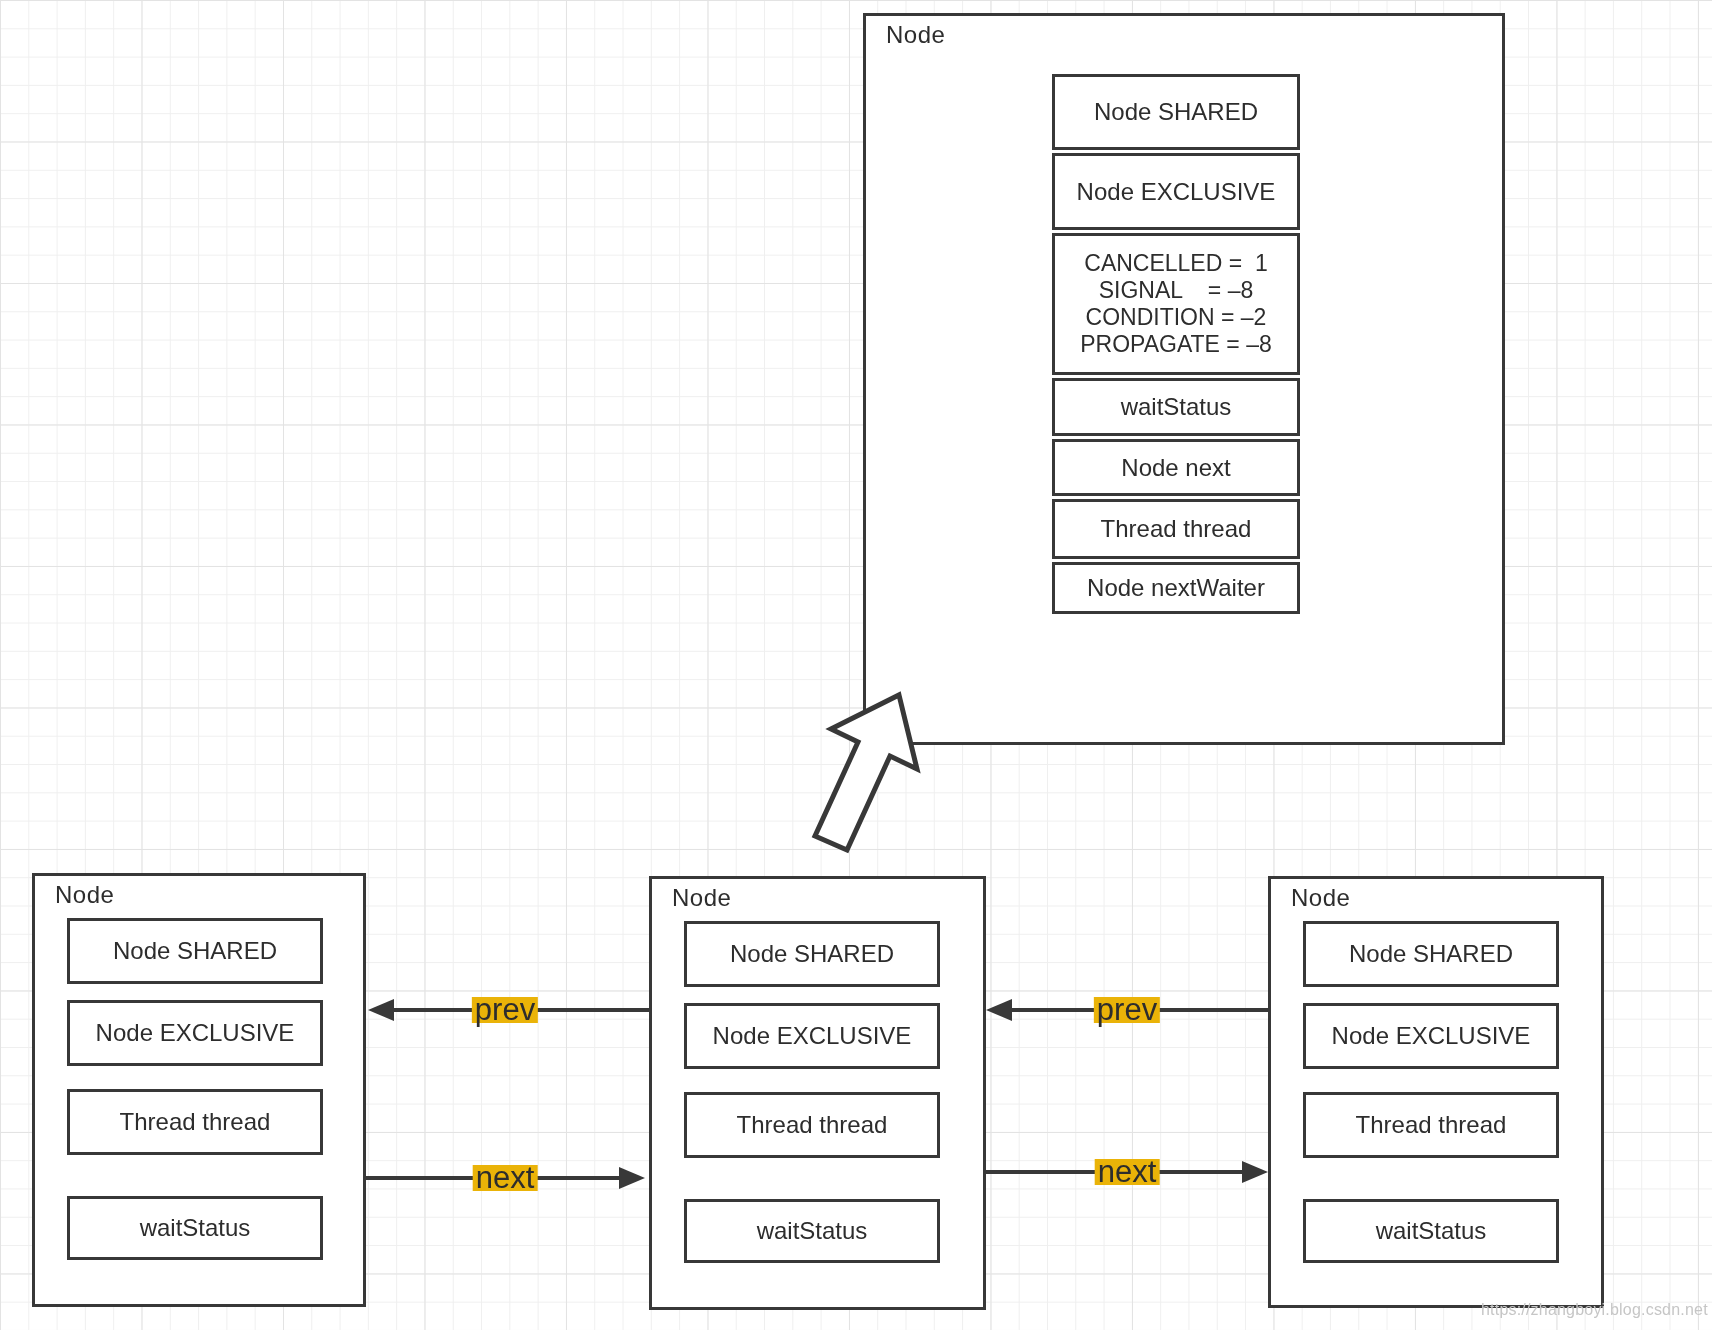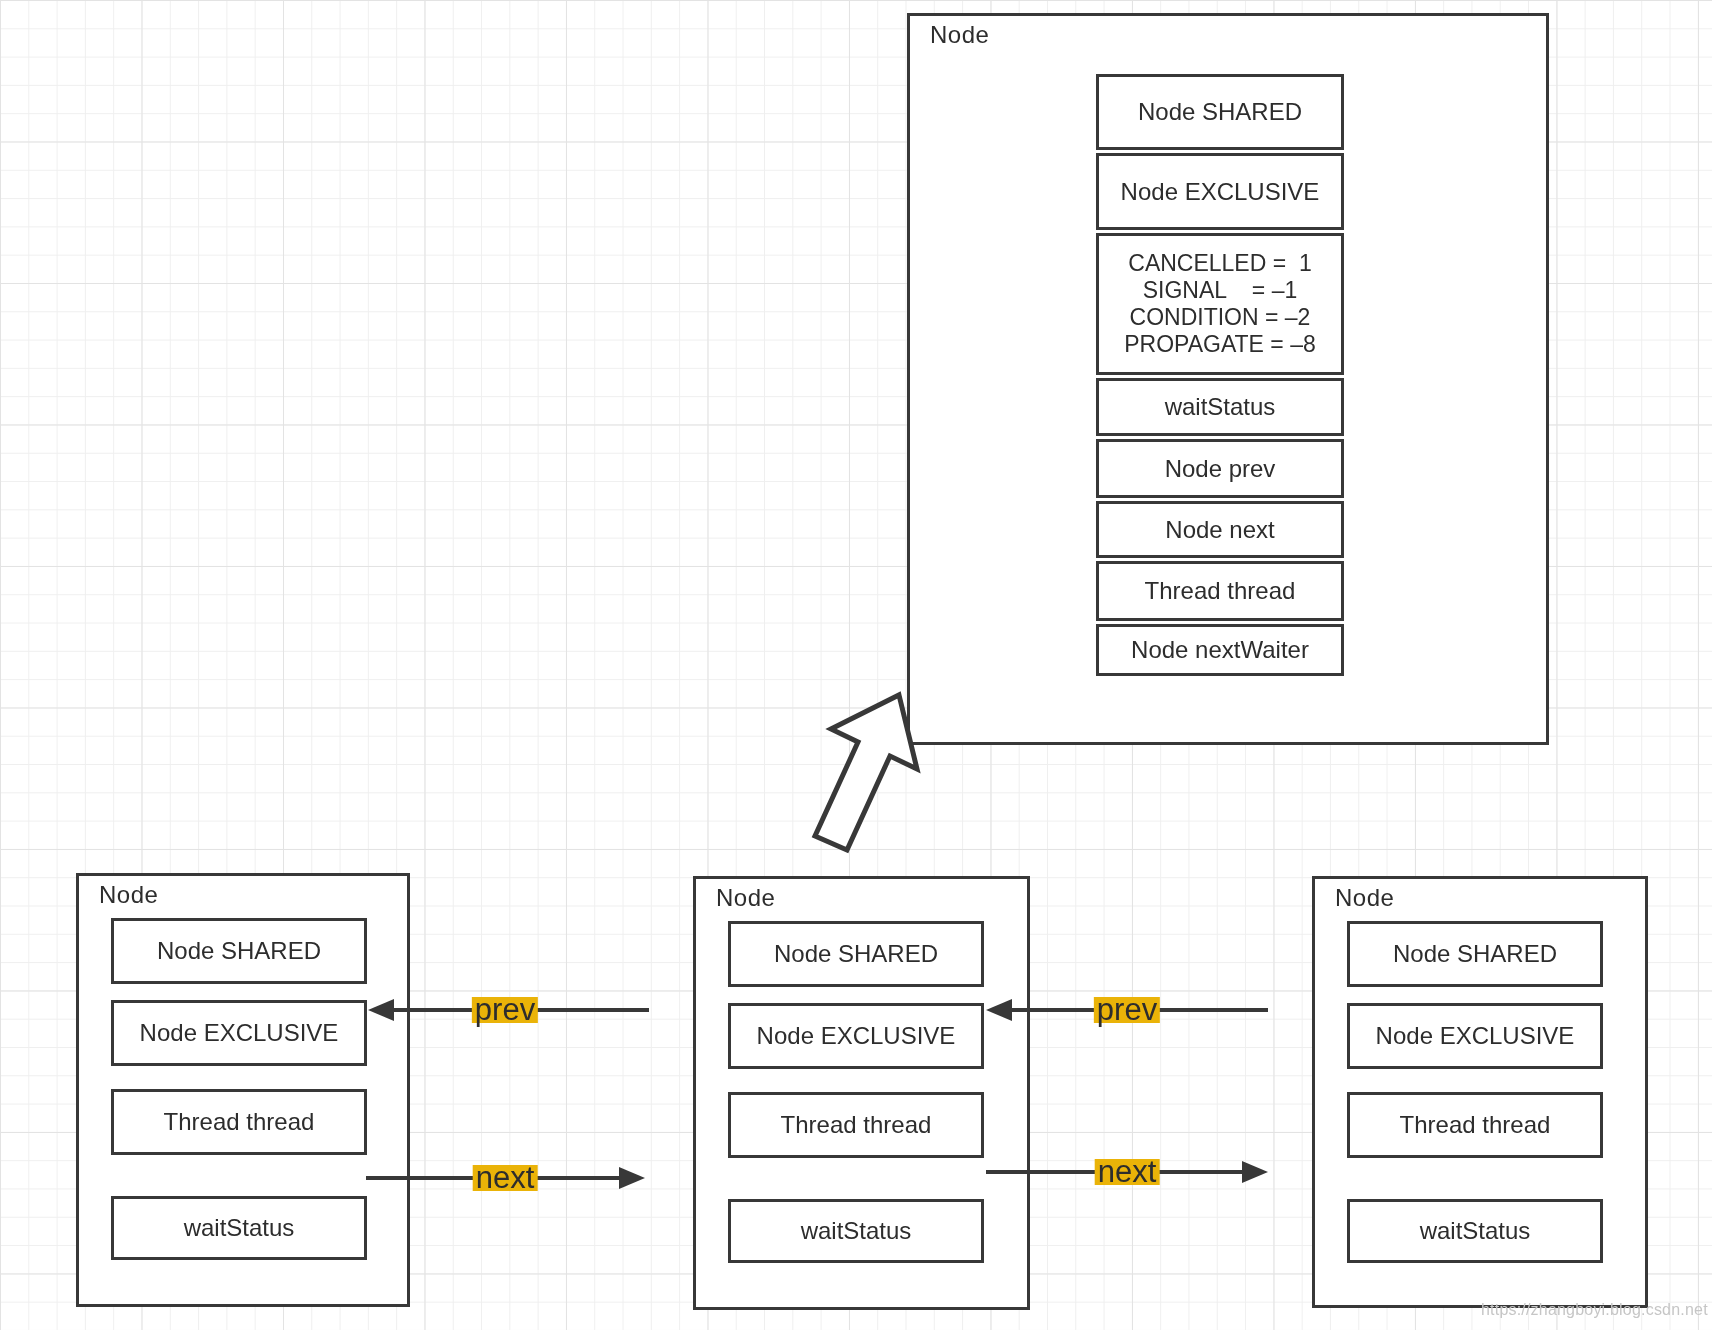--- a/index.html
+++ b/index.html
@@ -15,21 +15,20 @@
       linear-gradient(90deg, var(--grid-major, #e3e3e3) 1px, transparent 1px),
       linear-gradient(var(--grid-minor, #efefef) 1px, transparent 1px),
       linear-gradient(90deg, var(--grid-minor, #efefef) 1px, transparent 1px);
     background-size: 141.5px 141.5px, 141.5px 141.5px, 28.3px 28.3px, 28.3px 28.3px;
   }
 
   .node-box {
     position: absolute;
     background: #ffffff;
     border: 3px solid var(--line, #383838);
-    margin-left: 44px;
   }
   .node-title {
     position: absolute;
     left: 20px;
     top: 5px;
     font-size: 24px;
     letter-spacing: 0.5px;
     white-space: nowrap;
   }
 
@@ -128,26 +127,25 @@
 </head>
 <body>
 
 <div class="node-box" style="left:863px; top:13px; width:642px; height:732px;">
   <div class="node-title">Node</div>
   <div class="dcolumn">
     <div class="dcell" style="height:76px">Node SHARED</div>
     <div class="dcell" style="height:77px">Node EXCLUSIVE</div>
     <div class="dcell dconst" style="height:142px">
       <div>CANCELLED =  1</div>
-      <div>SIGNAL    = –1</div>
+      <div>SIGNAL    = –8</div>
       <div>CONDITION = –2</div>
       <div>PROPAGATE = –8</div>
     </div>
     <div class="dcell" style="height:58px">waitStatus</div>
-    <div class="dcell" style="height:59px">Node prev</div>
     <div class="dcell" style="height:57px">Node next</div>
     <div class="dcell" style="height:60px">Thread thread</div>
     <div class="dcell" style="height:52px">Node nextWaiter</div>
   </div>
 </div>
 
 <svg class="big-arrow-svg">
   <polygon points="899,695 917,769 890,756 847,850 815,836 858,742 831,729" fill="#ffffff" stroke="#383838" stroke-width="5" stroke-linejoin="miter"></polygon>
 </svg>
 

